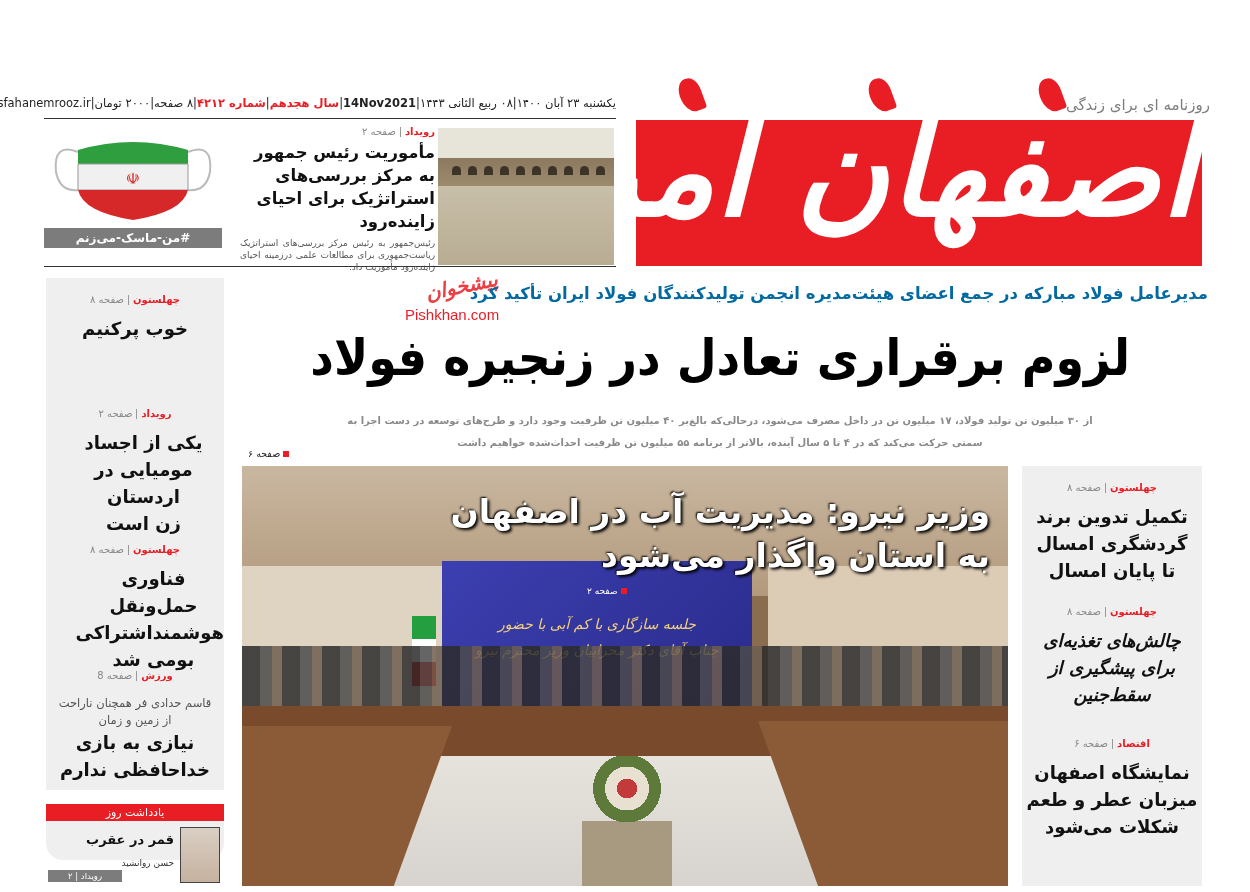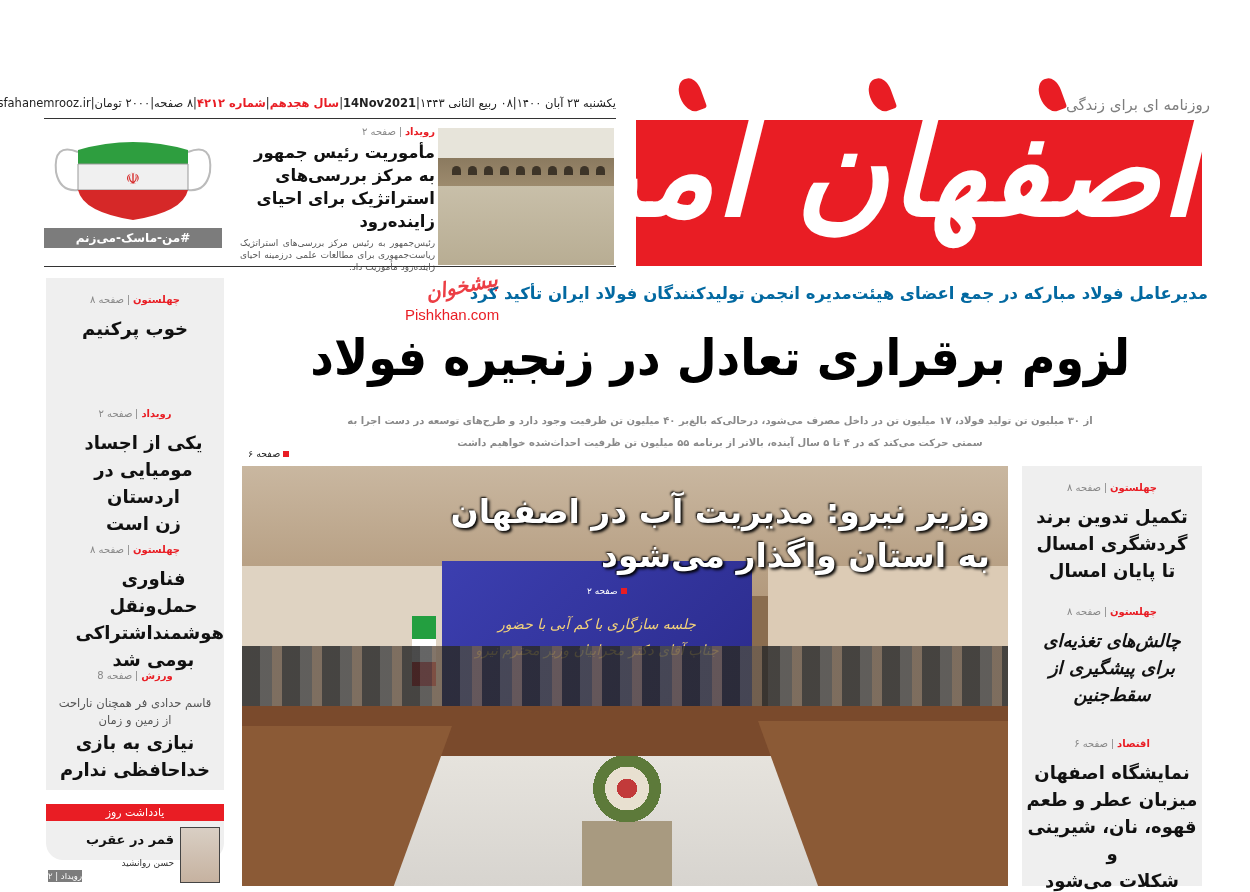--- a/index.html
+++ b/index.html
@@ -31,21 +31,21 @@
   
   .left-col{left:46px;top:278px;width:178px;height:512px;background:#efefef;}
   .item{text-align:center;}
   .item .h{font-size:18px;font-weight:bold;line-height:27px;color:#111;}
   .item .sub{font-size:11.5px;color:#555;line-height:17px;}
   .note-box{left:46px;top:804px;width:178px;height:56px;background:#efefef;border-radius:17px;}
   .note-head{position:absolute;left:0;top:0;width:178px;height:17px;background:#e91d24;color:#fff;font-size:11px;text-align:center;line-height:17px;}
   .note-photo{position:absolute;right:4px;top:23px;width:38px;height:54px;background:linear-gradient(#d9cfc4,#c6b2a0);border:1px solid #444;}
   .note-title{position:absolute;right:50px;top:28px;font-size:13px;font-weight:bold;}
   .note-author{position:absolute;right:50px;top:54px;font-size:9px;color:#333;}
-  .note-page{position:absolute;left:2px;top:66px;background:#7c7c7c;color:#fff;font-size:8.5px;padding:1px 0;}
+  .note-page{position:absolute;left:2px;top:66px;background:#7c7c7c;color:#fff;font-size:8.5px;padding:1px 20px;}
   
   .watermark{left:405px;top:274px;width:140px;height:52px;}
   .wm-fa{position:absolute;left:20px;top:0;font-size:20px;color:#e91d24;font-style:italic;font-weight:bold;transform:rotate(-12deg);opacity:.85;}
   .wm-en{position:absolute;left:0;top:32px;font-family:"Liberation Sans",sans-serif;font-size:15px;color:#e91d24;}
   .subhead{right:42px;top:284px;width:880px;text-align:right;font-size:16.5px;font-weight:bold;color:#0369a1;}
   .headline{right:120px;top:328px;width:820px;text-align:right;font-size:46px;font-weight:900;font-family:"DejaVu Sans",sans-serif;color:#000;letter-spacing:-1px;line-height:60px;transform:scaleY(1.08);}
   .lede{right:40px;top:410px;width:980px;text-align:center;font-size:10px;color:#8a8a8a;line-height:22px;font-weight:bold;}
   .page-ref{left:248px;top:448px;font-size:9.5px;color:#222;}
   .page-ref .sq{display:inline-block;width:6px;height:6px;background:#e91d24;margin-left:3px;}
   
@@ -211,17 +211,16 @@
         <div>چالش‌های تغذیه‌ای</div>
         <div>برای پیشگیری از</div>
         <div>سقط‌جنین</div>
       </div>
   </div>
   <div class="item" style="position:absolute;top:272px;width:180px;">
     <div class="kicker"><span class="sec">اقتصاد</span><span class="bar"></span><span>صفحه ۶</span></div>
     <div class="h" style="margin-top:10px;">
         <div>نمایشگاه اصفهان</div>
         <div>میزبان عطر و طعم</div>
-        <div>قهوه، نان، شیرینی و</div>
         <div>شکلات می‌شود</div>
       </div>
   </div>
 </div>
 
 </body></html>

